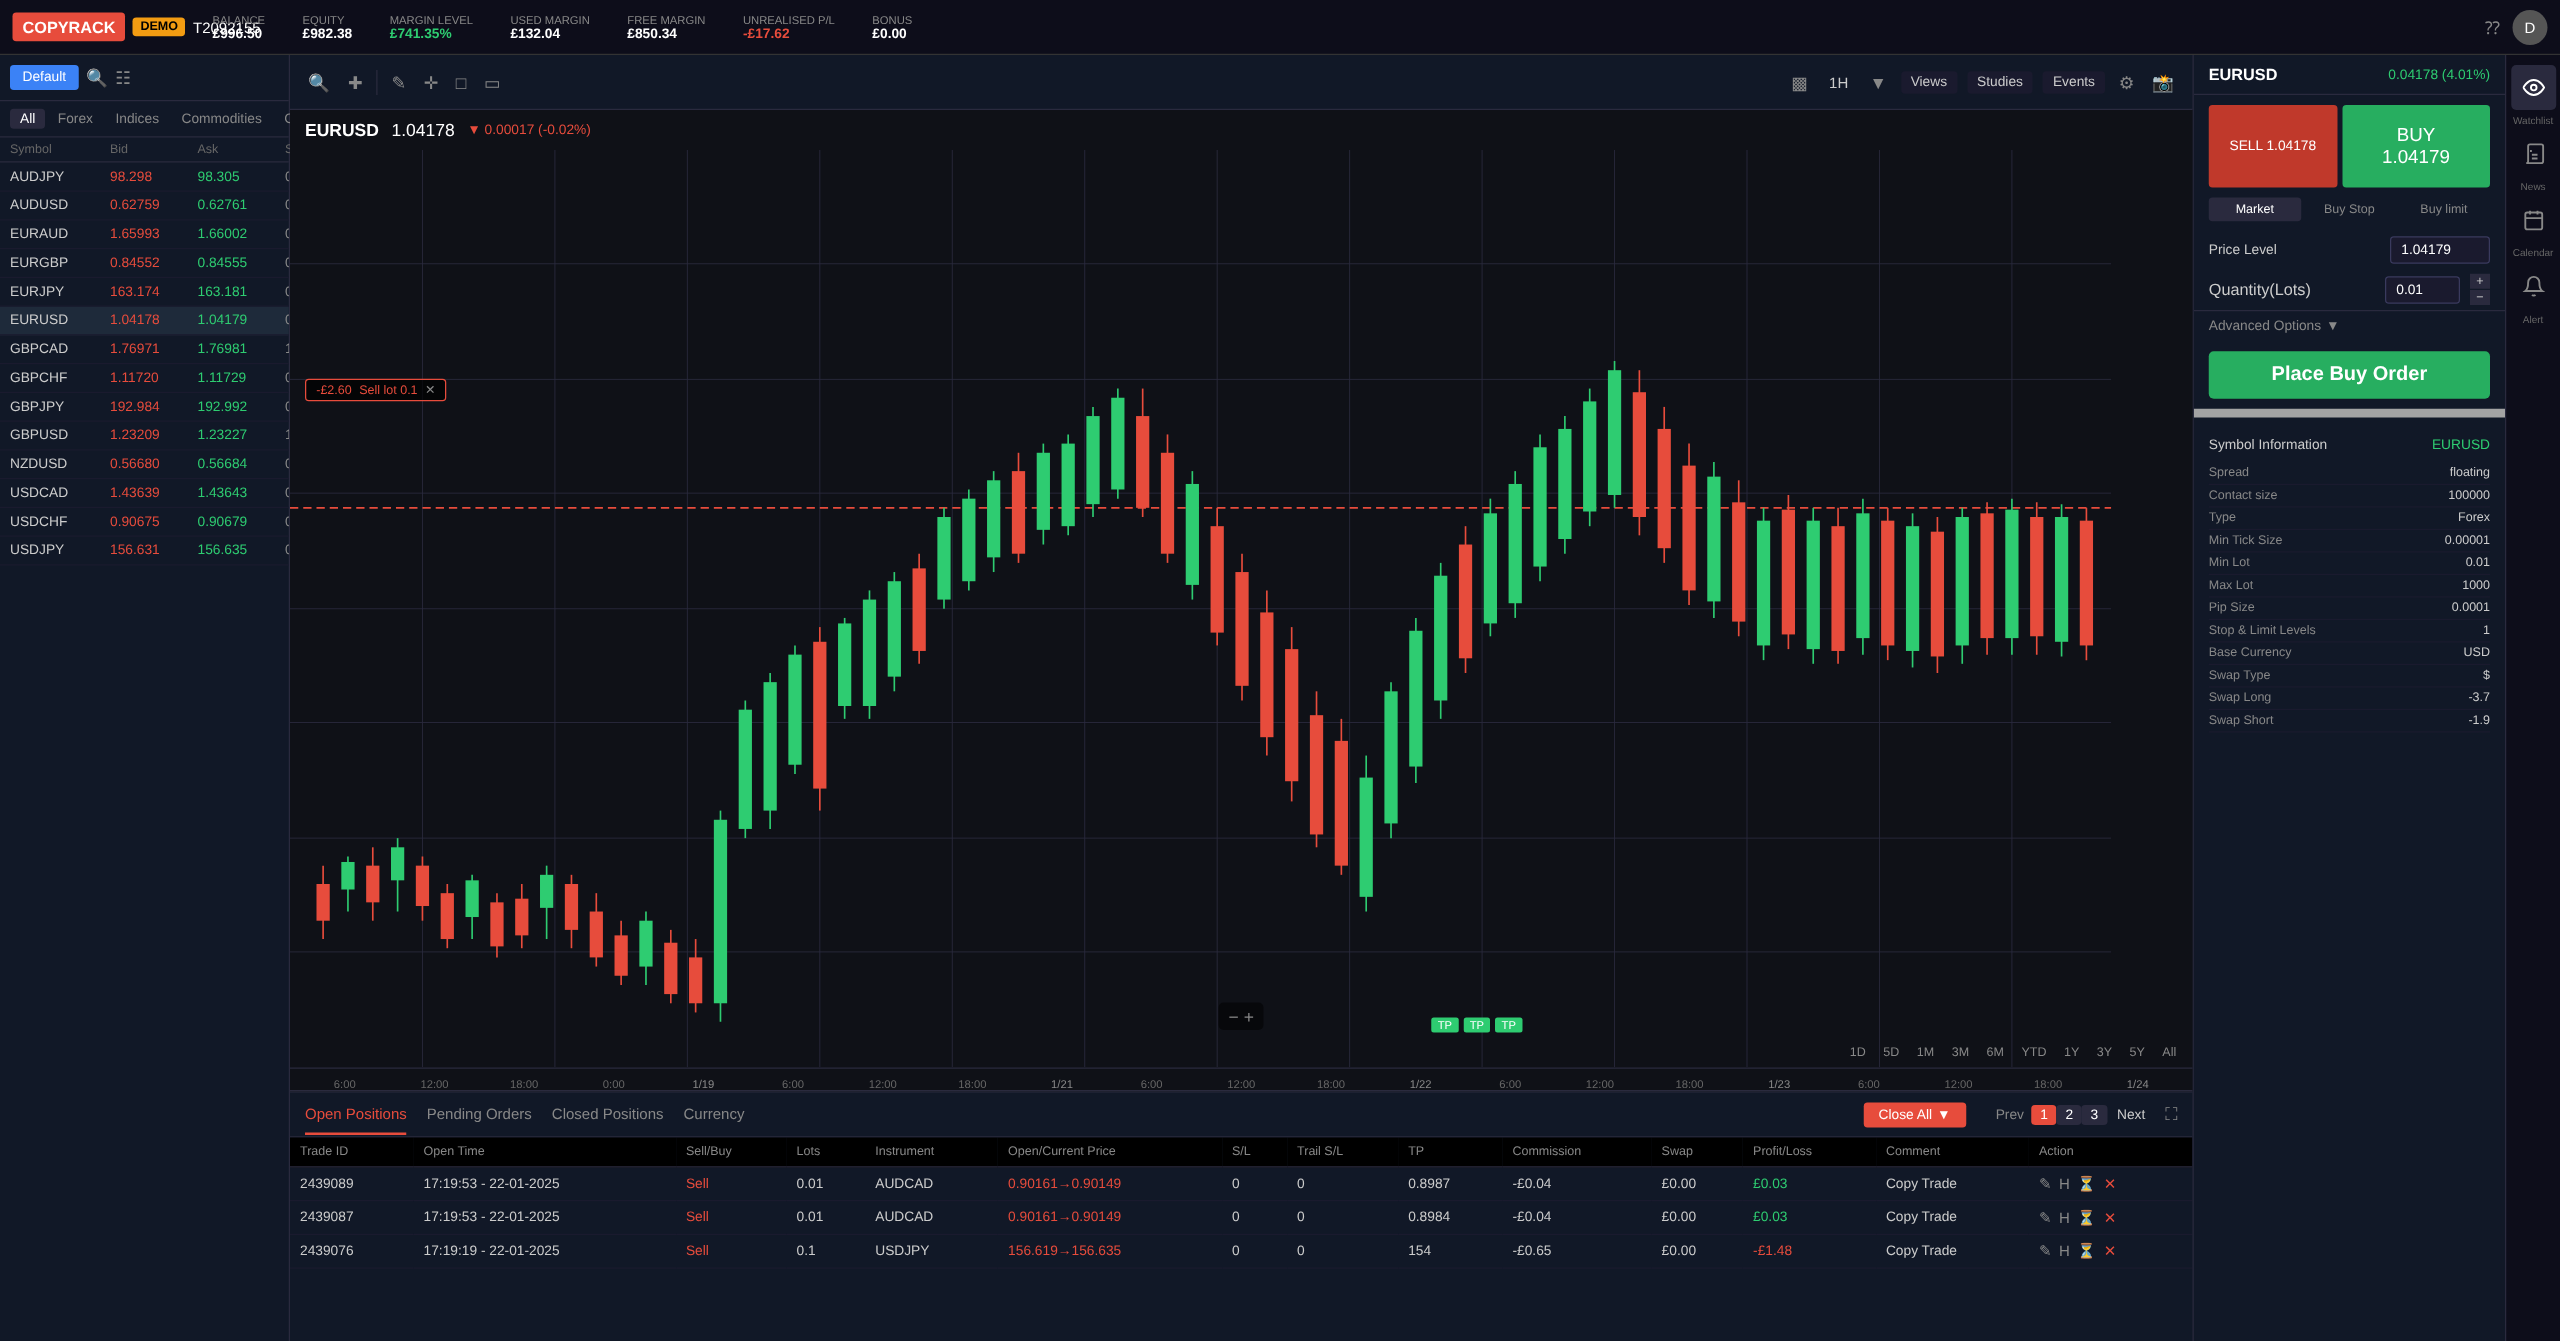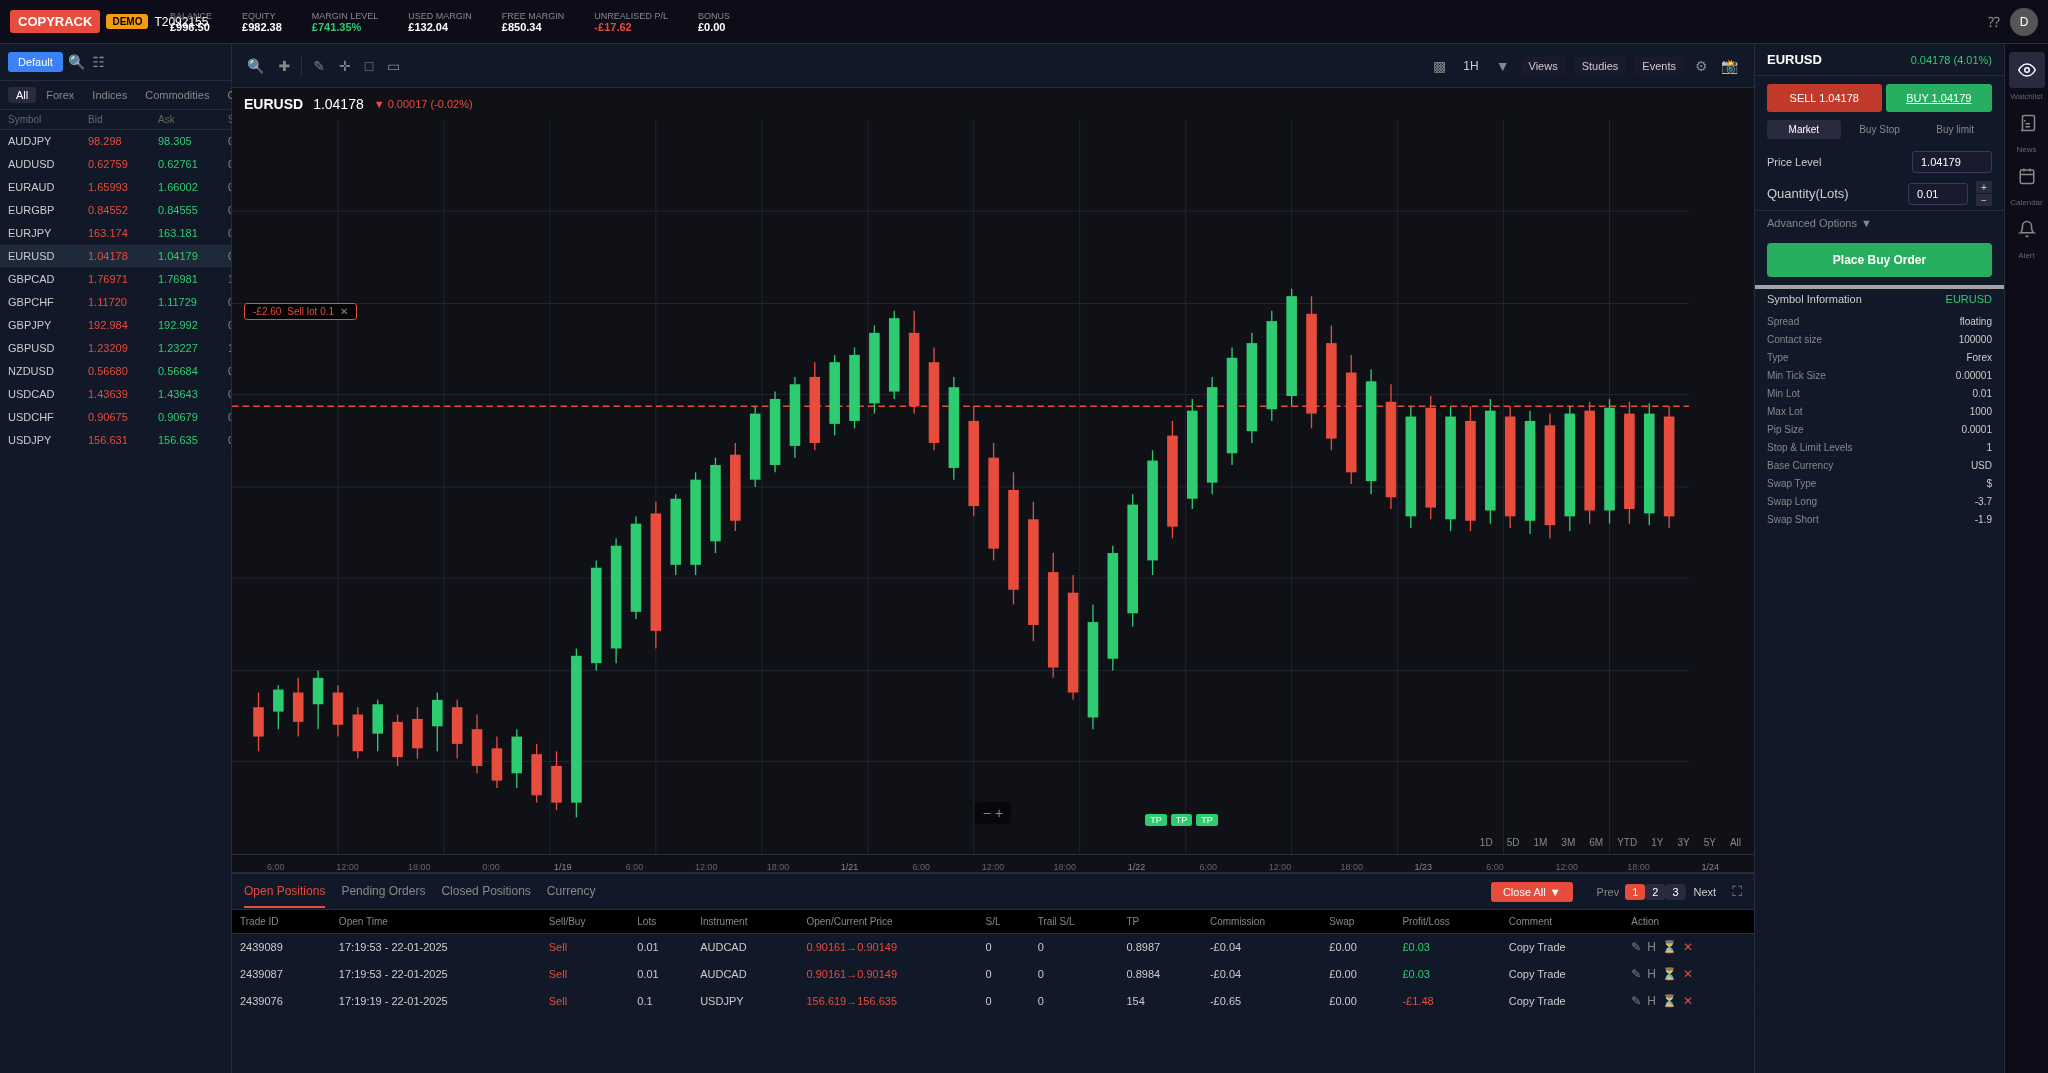--- a/index.html
+++ b/index.html
@@ -120,41 +120,41 @@
     .far-right-label { color: #666; font-size: 8px; text-align: center; }
 
     
     .trading-panel { width: 250px; background: #111827; border-left: 1px solid #2a2a3e; display: flex; flex-direction: column; overflow-y: auto; }
     .trading-header { display: flex; justify-content: space-between; align-items: center; padding: 8px 12px; border-bottom: 1px solid #2a2a3e; }
     .trading-symbol { color: #fff; font-size: 13px; font-weight: bold; }
     .trading-rate { color: #2ecc71; font-size: 11px; text-align: right; }
     
     .order-buttons { display: flex; gap: 4px; padding: 8px 12px; }
     .sell-btn { flex: 1; background: #c0392b; color: white; border: none; padding: 8px; border-radius: 3px; cursor: pointer; font-size: 11px; }
-    .buy-btn { flex: 1; background: #27ae60; color: white; border: none; padding: 4px; border-radius: 3px; cursor: pointer; font-size: 11px; text-decoration: underline; }
+    .buy-btn { flex: 1; background: #27ae60; color: white; border: none; padding: 16px; border-radius: 3px; cursor: pointer; font-size: 15px; }
     
     .order-type-tabs { display: flex; gap: 2px; padding: 0 12px 8px; }
     .order-type-tab { flex: 1; text-align: center; padding: 4px; cursor: pointer; color: #888; font-size: 10px; border-radius: 3px; }
     .order-type-tab.active { background: #2a2a3e; color: #fff; }
     
     .price-level-row { display: flex; align-items: center; padding: 4px 12px; gap: 8px; }
     .price-level-label { color: #ccc; font-size: 11px; flex: 1; }
     .price-level-input { background: #1a1a2e; color: #fff; border: 1px solid #3a3a5e; padding: 4px 8px; border-radius: 3px; font-size: 11px; width: 80px; }
     
     .quantity-row { display: flex; align-items: center; padding: 4px 12px; gap: 8px; }
     .quantity-label { color: #ccc; font-size: 13px; flex: 1; }
     .quantity-input { background: #1a1a2e; color: #fff; border: 1px solid #3a3a5e; padding: 4px 8px; border-radius: 3px; font-size: 11px; width: 60px; }
     .qty-controls { display: flex; flex-direction: column; gap: 1px; }
     .qty-btn { background: #2a2a3e; color: #ccc; border: none; width: 16px; height: 12px; cursor: pointer; font-size: 10px; display: flex; align-items: center; justify-content: center; }
     
     .advanced-options { padding: 6px 12px; color: #888; font-size: 11px; cursor: pointer; display: flex; align-items: center; gap: 4px; border-top: 1px solid #2a2a3e; }
     
-    .place-order-btn { margin: 8px 12px; background: #27ae60; color: white; border: none; padding: 10px; border-radius: 4px; cursor: pointer; font-size: 12px; font-weight: bold; width: calc(100% - 24px); }
-    
-    .symbol-info-section { padding: 4px 12px; border-top: 4px solid #a3a3a3; }
+    .place-order-btn { margin: 8px 12px; background: #27ae60; color: white; border: none; padding: 10px; border-radius: 4px; cursor: pointer; font-size: 16px; font-weight: bold; width: calc(100% - 24px); }
+    
+    .symbol-info-section { padding: 16px 12px; border-top: 7px solid #a3a3a3; }
     .symbol-info-header { display: flex; justify-content: space-between; align-items: center; margin-bottom: 8px; }
     .symbol-info-title { color: #ccc; font-size: 11px; }
     .symbol-info-name { color: #2ecc71; font-size: 11px; }
     .info-row { display: flex; justify-content: space-between; padding: 3px 0; border-bottom: 1px solid #1a1a2e; }
     .info-key { color: #888; font-size: 10px; }
     .info-val { color: #ccc; font-size: 10px; }
 
     
     ::-webkit-scrollbar { width: 4px; }
     ::-webkit-scrollbar-track { background: #111; }

